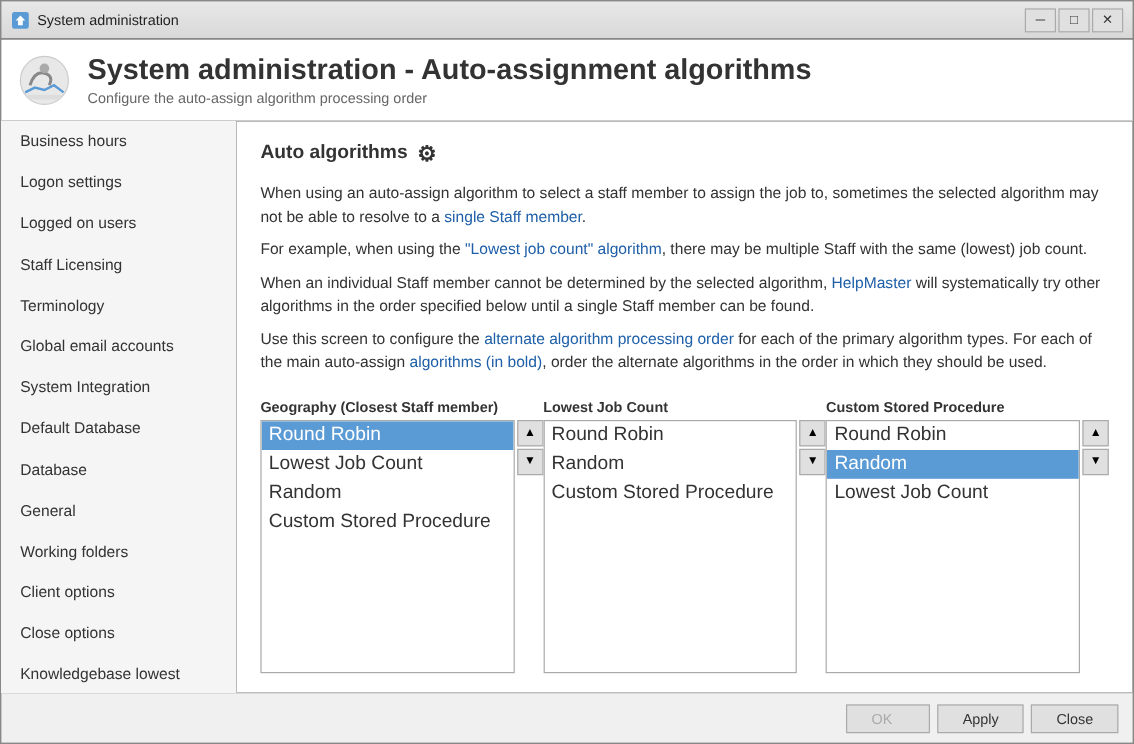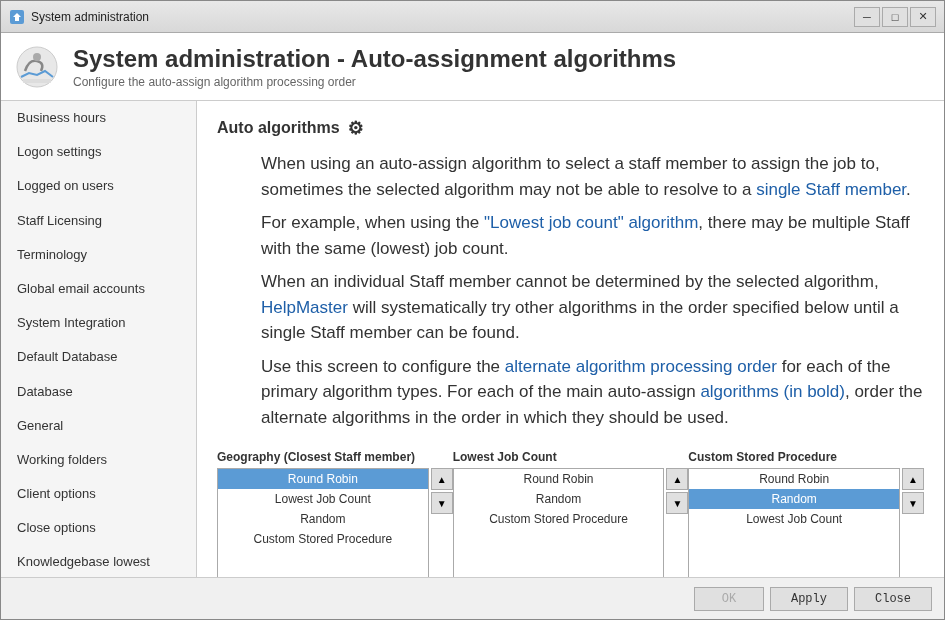--- a/index.html
+++ b/index.html
@@ -135,25 +135,24 @@
       align-items: center;
       gap: 8px;
       margin-bottom: 12px;
     }
 
     .section-icon {
       font-size: 18px;
     }
 
     .description-text {
-      font-size: 17px;
+      font-size: 13px;
       color: #333;
       line-height: 1.5;
       margin-bottom: 8px;
-      margin-left: 44px;
     }
 
     .description-text a, .description-text .highlight {
       color: #1e5fa8;
     }
 
     .lists-container {
       display: flex;
       gap: 0;
       margin-top: 12px;
@@ -184,22 +183,21 @@
       border: 1px solid #aaa;
       background: white;
       overflow-y: auto;
       min-height: 160px;
     }
 
     .list-item {
       padding: 3px 6px;
       cursor: pointer;
       color: #333;
-      font-size: 12px;
-      text-align: center;
+      font-size: 16px;
     }
 
     .list-item.selected {
       background: #5b9bd5;
       color: white;
     }
 
     .list-buttons {
       display: flex;
       flex-direction: column;
@@ -233,22 +231,21 @@
     }
 
     .footer-btn {
       padding: 4px 20px;
       background: #e0e0e0;
       border: 1px solid #aaa;
       cursor: pointer;
       font-size: 12px;
       color: #333;
       min-width: 70px;
-      text-align: center;
-      font-family: Liberation Mono, monospace;
+      text-align: left;
     }
 
     .footer-btn:disabled {
       color: #aaa;
       cursor: default;
     }
   </style>
 </head>
 <body>
 

